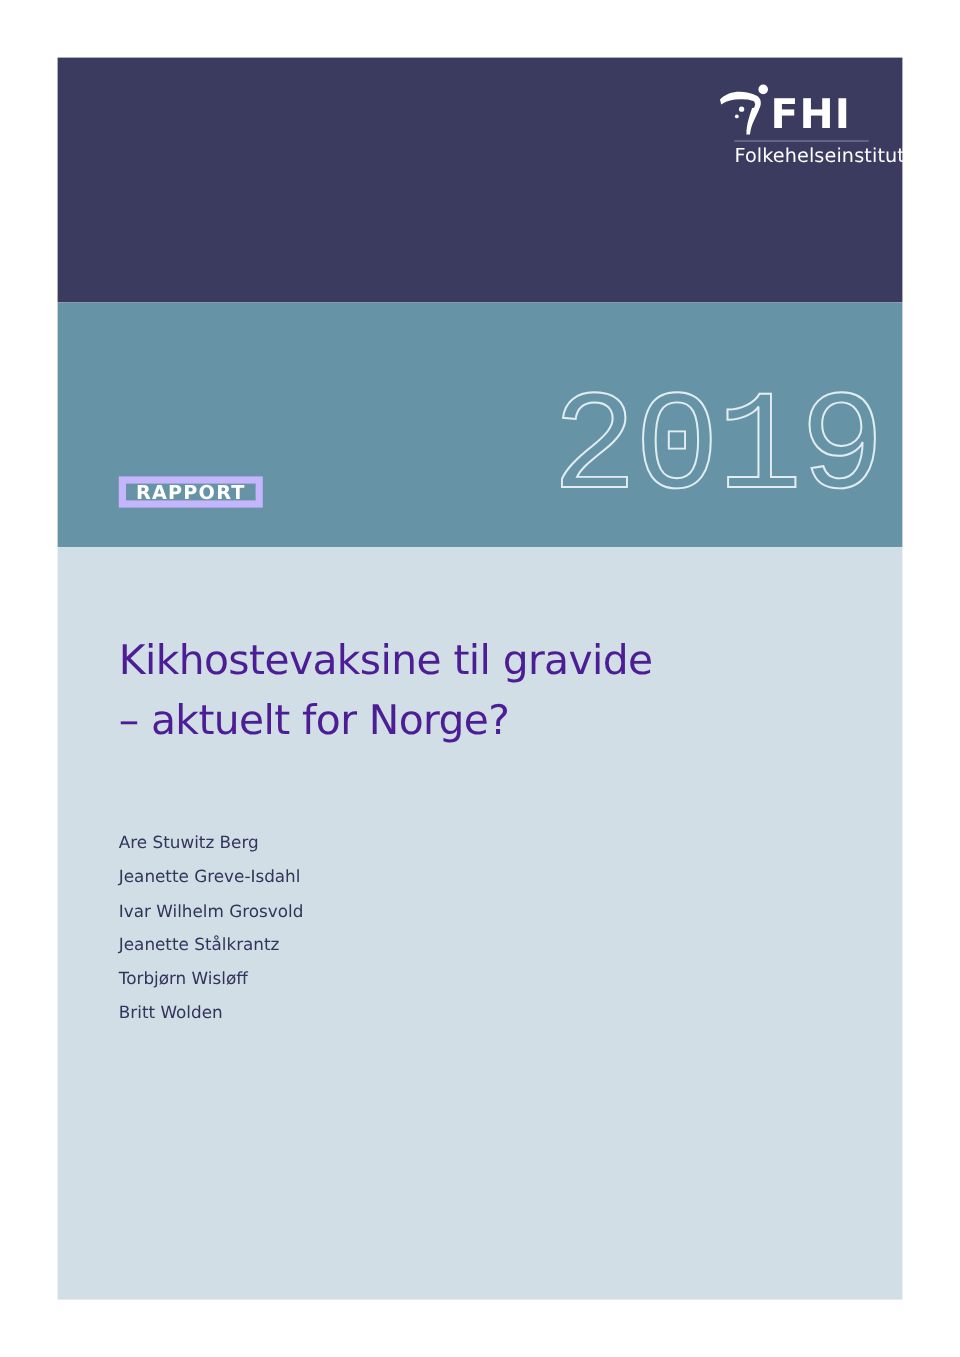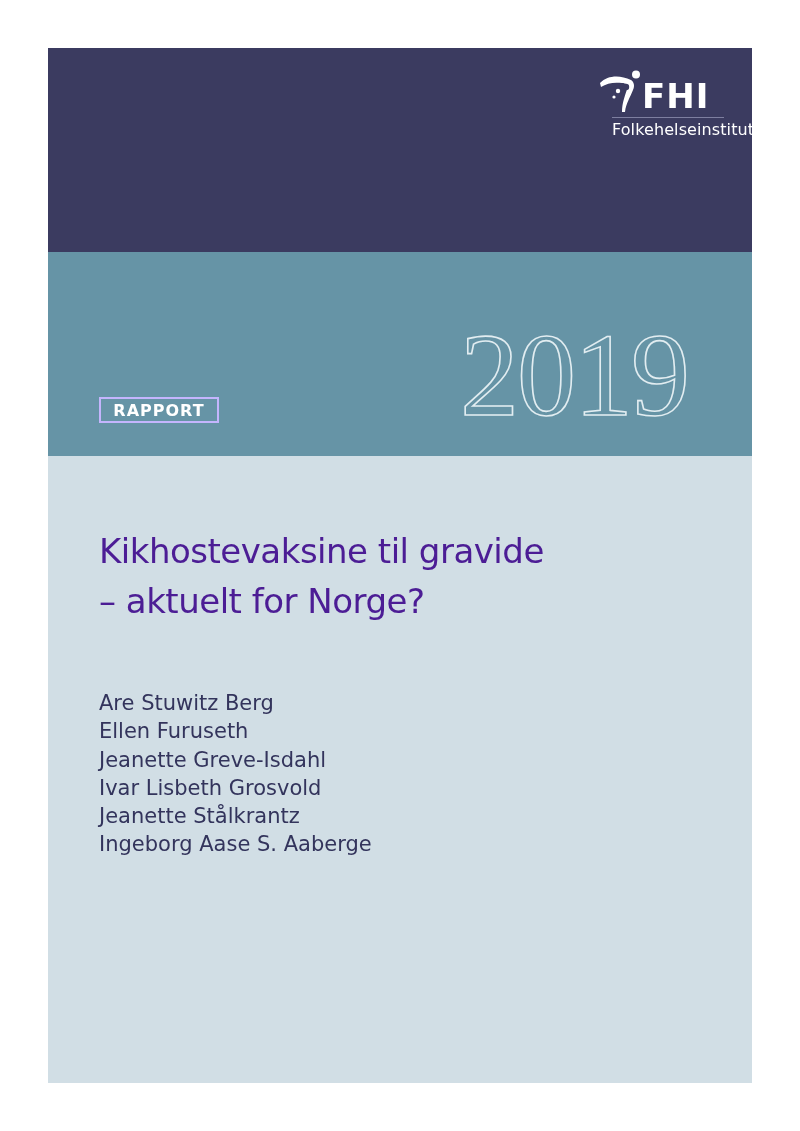--- a/index.html
+++ b/index.html
@@ -8,27 +8,27 @@
   .band-top { position:absolute; left:0; top:0; width:704px; height:204px; background:#3b3b60; }
   .band-mid { position:absolute; left:0; top:204px; width:704px; height:204px; background:#6694a6; }
   .band-bot { position:absolute; left:0; top:408px; width:704px; height:627px; background:#d1dee5; }
 
   .logo { position:absolute; left:550px; top:22px; width:130px; height:64px; color:#fff; }
   .logo svg { position:absolute; left:0; top:0; }
   .logo-text { position:absolute; left:44px; top:6px; font-family:"DejaVu Sans", sans-serif; font-weight:bold; font-size:34px; letter-spacing:1px; line-height:40px; color:#fff; }
   .logo-rule { position:absolute; left:14px; top:47px; width:112px; height:1px; background:#7e7fa0; }
   .logo-sub { position:absolute; left:14px; top:50px; font-family:"DejaVu Sans", sans-serif; font-size:16px; color:#fff; letter-spacing:0.1px; }
 
-  .badge { position:absolute; left:51px; top:349px; width:120px; height:26px; border:2px solid #c4b5fd; box-sizing:border-box; display:flex; align-items:center; justify-content:center; color:#fff; font-family:"DejaVu Sans", sans-serif; font-weight:bold; font-size:16px; letter-spacing:1px; }
-  .year { position:absolute; left:412px; top:268px; font-family:Liberation Serif, serif; font-weight:200; font-size:118px; line-height:120px; color:transparent; -webkit-text-stroke:1.6px #e2edf1; letter-spacing:-2px; }
+  .badge { position:absolute; left:51px; top:349px; width:120px; height:26px; border:6px solid #c4b5fd; box-sizing:border-box; display:flex; align-items:center; justify-content:center; color:#fff; font-family:"DejaVu Sans", sans-serif; font-weight:bold; font-size:16px; letter-spacing:1px; }
+  .year { position:absolute; left:412px; top:268px; font-family:Liberation Mono, monospace; font-weight:200; font-size:118px; line-height:120px; color:transparent; -webkit-text-stroke:1.6px #e2edf1; letter-spacing:-2px; }
 
   .title { position:absolute; left:51px; top:478px; width:600px; font-family:"DejaVu Sans", sans-serif; font-size:34px; line-height:50px; color:#4c1d95; letter-spacing:-0.5px; }
   .title div { white-space:nowrap; }
 
-  .authors { position:absolute; left:51px; top:641px; font-family:"DejaVu Sans", sans-serif; font-size:21px; color:#33345c; }
+  .authors { position:absolute; left:51px; top:641px; font-family:"DejaVu Sans", sans-serif; font-size:14px; color:#33345c; }
   .authors div { height:28.3px; line-height:28.3px; white-space:nowrap; }
 </style>
 </head>
 <body>
 
 <div class="page">
   <div class="band-top">
     <div class="logo">
       <svg width="46" height="46" viewBox="0 0 46 46">
         <circle cx="38" cy="4.5" r="4" fill="#ffffff"></circle>
@@ -49,19 +49,19 @@
 
   <div class="band-bot"></div>
 
   <div class="title">
     <div>Kikhostevaksine til gravide</div>
     <div>– aktuelt for Norge?</div>
   </div>
 
   <div class="authors">
     <div>Are Stuwitz Berg</div>
-    <div>Ellen Furuseth</div>
     <div>Jeanette Greve-Isdahl</div>
-    <div>Ivar Lisbeth Grosvold</div>
+    <div>Ivar Wilhelm Grosvold</div>
     <div>Jeanette Stålkrantz</div>
-    <div>Ingeborg Aase S. Aaberge</div>
+    <div>Torbjørn Wisløff</div>
+    <div>Britt Wolden</div>
   </div>
 </div>
 
 </body></html>

